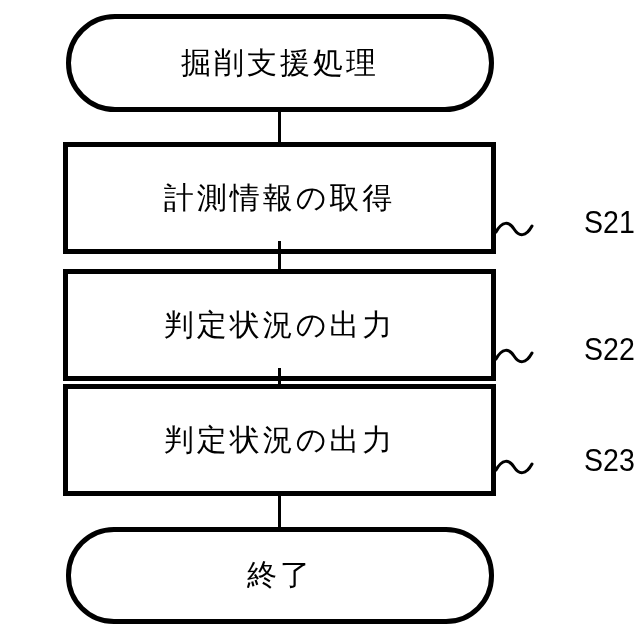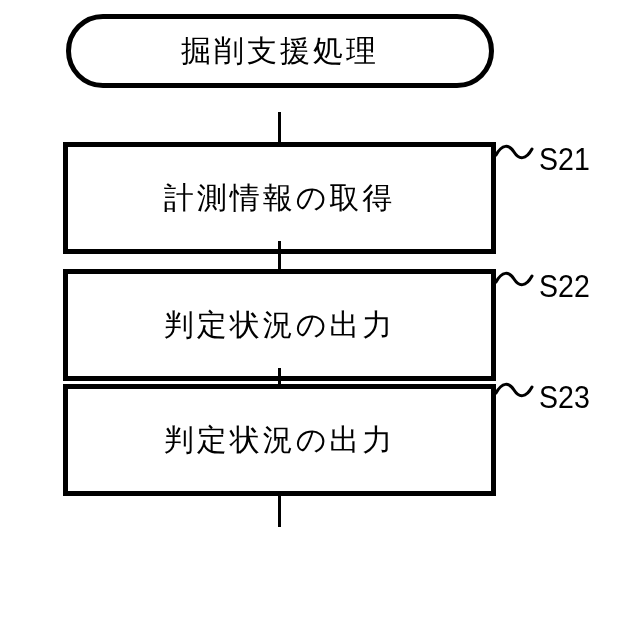--- a/index.html
+++ b/index.html
@@ -21,21 +21,21 @@
     box-sizing: border-box;
     background: #ffffff;
     border: 5px solid #000000;
     display: flex;
     align-items: center;
     justify-content: center;
   }
   .terminal {
     left: 66px;
     width: 428px;
-    height: 74px;
+    height: 98px;
     border-radius: 49px;
   }
   .process {
     left: 63px;
     width: 433px;
     height: 112px;
   }
   .node-label {
     font-size: 30px;
     letter-spacing: 3px;
@@ -46,21 +46,22 @@
     position: absolute;
     left: 278px;
     width: 3px;
     background: #000000;
   }
   .step-label {
     position: absolute;
     left: 494px;
     width: 140px;
     display: flex;
-    align-items: flex-start;
+    align-items: flex-end;
+    gap: 45px;
   }
   .tilde-icon {
     flex: 0 0 auto;
     display: block;
   }
   .step-text {
     font-size: 31px;
     font-weight: 500;
     letter-spacing: 0px;
     margin-left: 5px;
@@ -109,14 +110,17 @@
   </div>
   <div class="step-label" style="top:380px;height:99px;">
     <svg class="tilde-icon" width="40" height="22" viewBox="0 0 40 22">
       <path d="M2,13 C8,2 15,2 20,10 C25,18 32,18 38,7" fill="none" stroke="#000000" stroke-width="3" stroke-linecap="round"></path>
     </svg>
     <span class="step-text">S23</span>
   </div>
 
   <div class="connector" style="top:495px;height:32px;"></div>
 
+  <div class="node terminal" style="top:527px;height:97px;border-radius:48px;">
+    <span class="node-label">終了</span>
+  </div>
 
 </div>
 
 </body></html>

